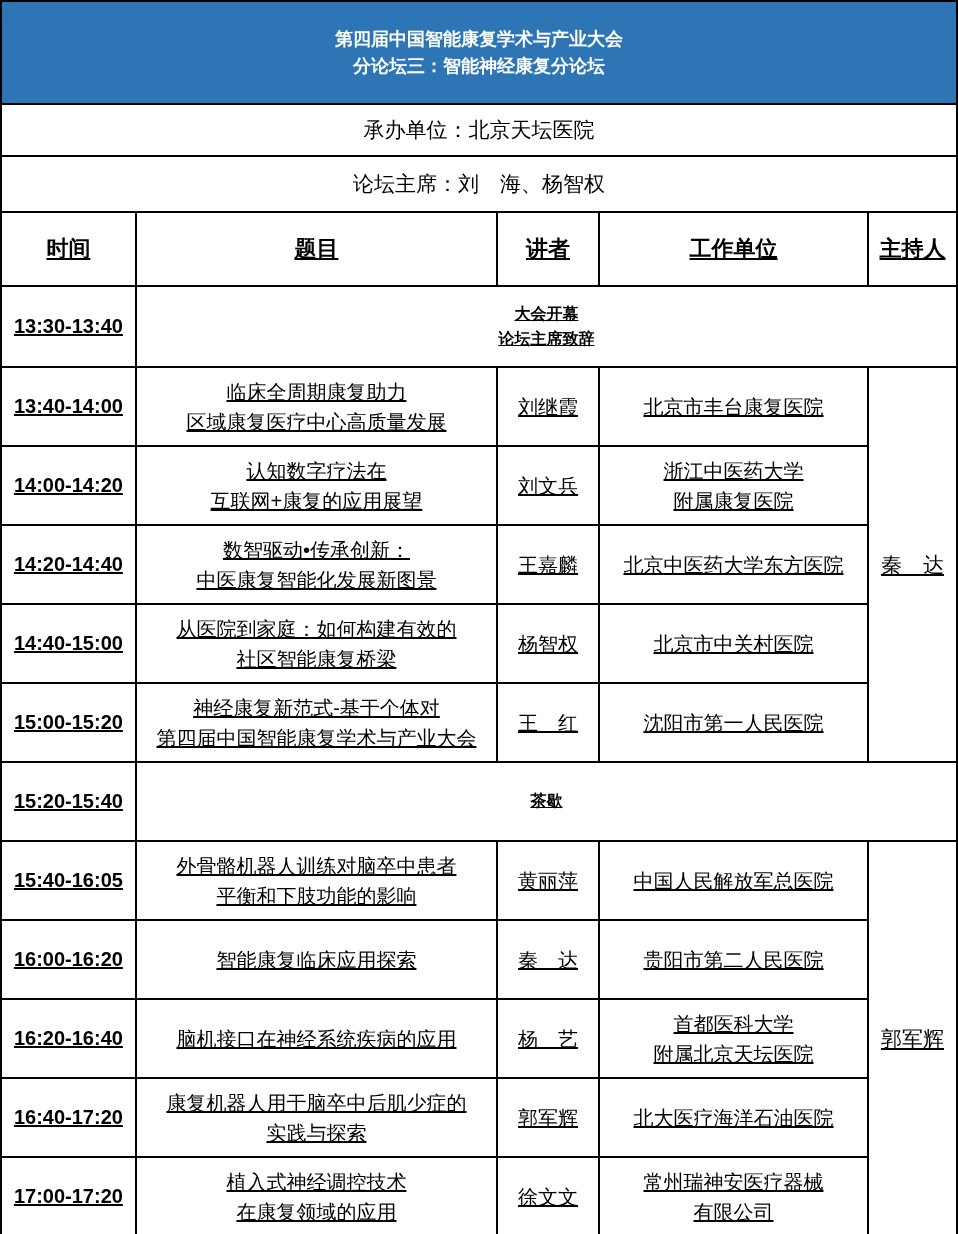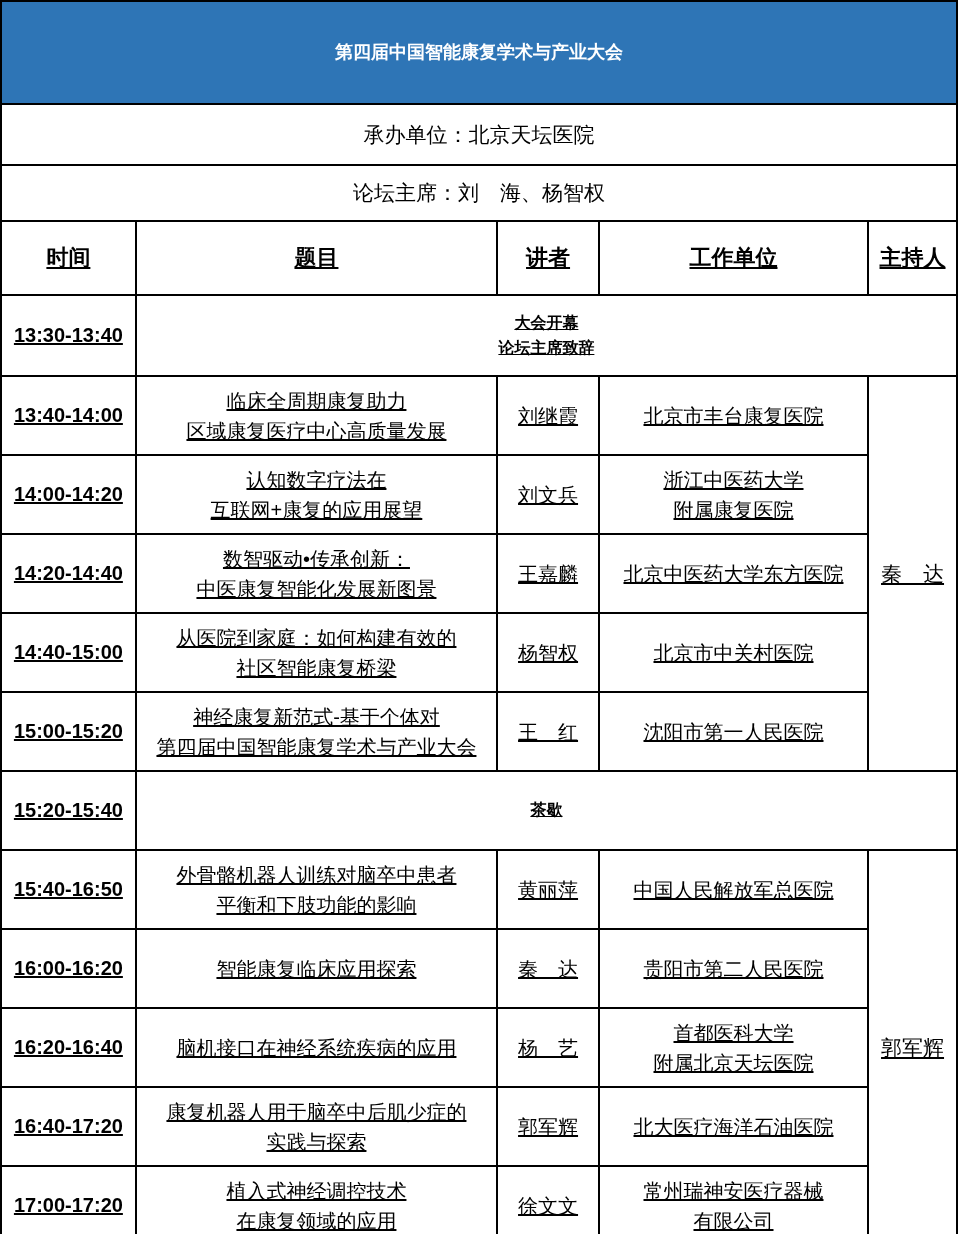--- a/index.html
+++ b/index.html
@@ -31,21 +31,21 @@
   .info-row {
     border: 2px solid #000000;
     margin-top: -2px;
     display: flex;
     align-items: center;
     justify-content: center;
     font-size: 21px;
     text-align: center;
     background: #ffffff;
   }
-  .info-row.organizer { height: 63px; }
+  .info-row.organizer { height: 54px; }
   .info-row.chairs { height: 58px; }
   table.schedule {
     width: 100%;
     border-collapse: collapse;
     table-layout: fixed;
     margin-top: -2px;
     text-decoration: underline;
   }
   table.schedule th,
   table.schedule td {
@@ -83,20 +83,21 @@
     font-size: 21px;
   }
 </style>
 </head>
 <body>
 
 <div class="page">
 
   <div class="banner">
     <div>第四届中国智能康复学术与产业大会</div>
+    <div>分论坛三：智能神经康复分论坛</div>
   </div>
 
   <div class="info-row organizer">
     <span>承办单位：北京天坛医院</span>
   </div>
 
   <div class="info-row chairs">
     <span>论坛主席：刘　海、杨智权</span>
   </div>
 
@@ -158,21 +159,21 @@
         <td class="title-cell">神经康复新范式-基于个体对
 第四届中国智能康复学术与产业大会</td>
         <td class="speaker-cell">王　红</td>
         <td class="affiliation-cell">沈阳市第一人民医院</td>
       </tr>
       <tr>
         <td class="time-cell">15:20-15:40</td>
         <td class="merged-cell" colspan="4">茶歇</td>
       </tr>
       <tr>
-        <td class="time-cell">15:40-16:50</td>
+        <td class="time-cell">15:40-16:05</td>
         <td class="title-cell">外骨骼机器人训练对脑卒中患者
 平衡和下肢功能的影响</td>
         <td class="speaker-cell">黄丽萍</td>
         <td class="affiliation-cell">中国人民解放军总医院</td>
         <td class="host-cell" rowspan="5">郭军辉</td>
       </tr>
       <tr>
         <td class="time-cell">16:00-16:20</td>
         <td class="title-cell">智能康复临床应用探索</td>
         <td class="speaker-cell">秦　达</td>

